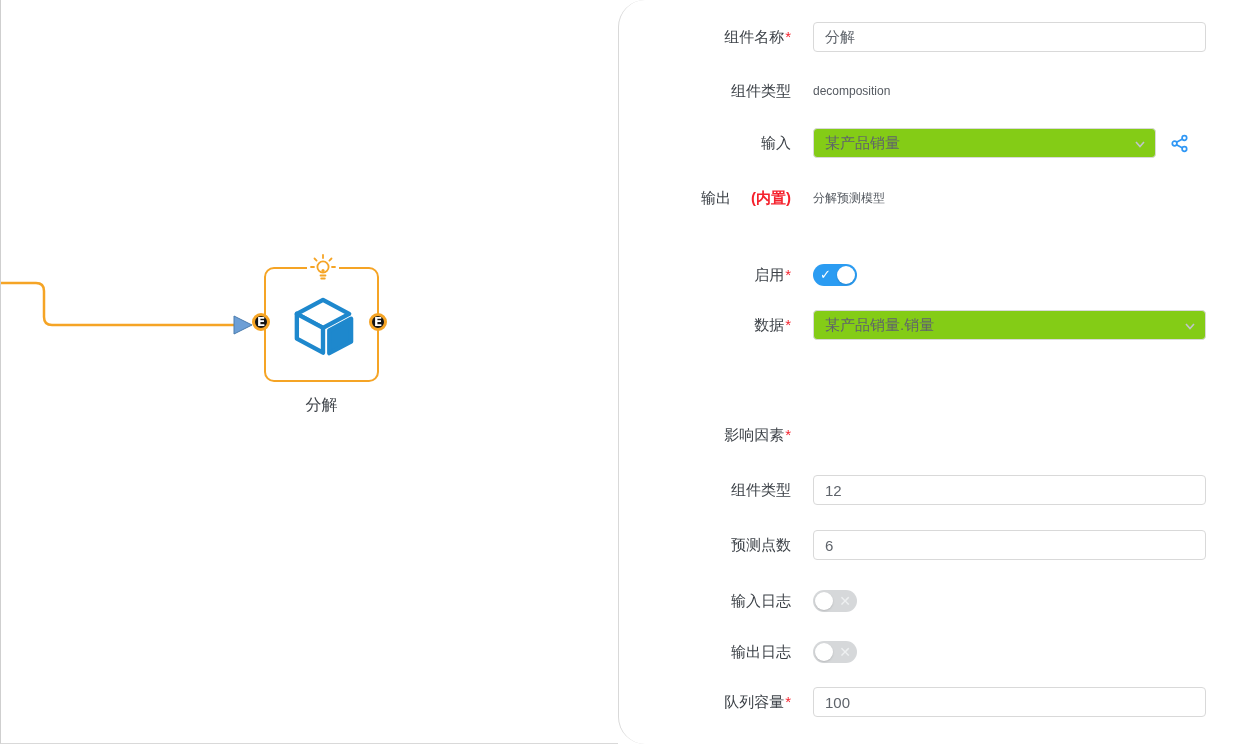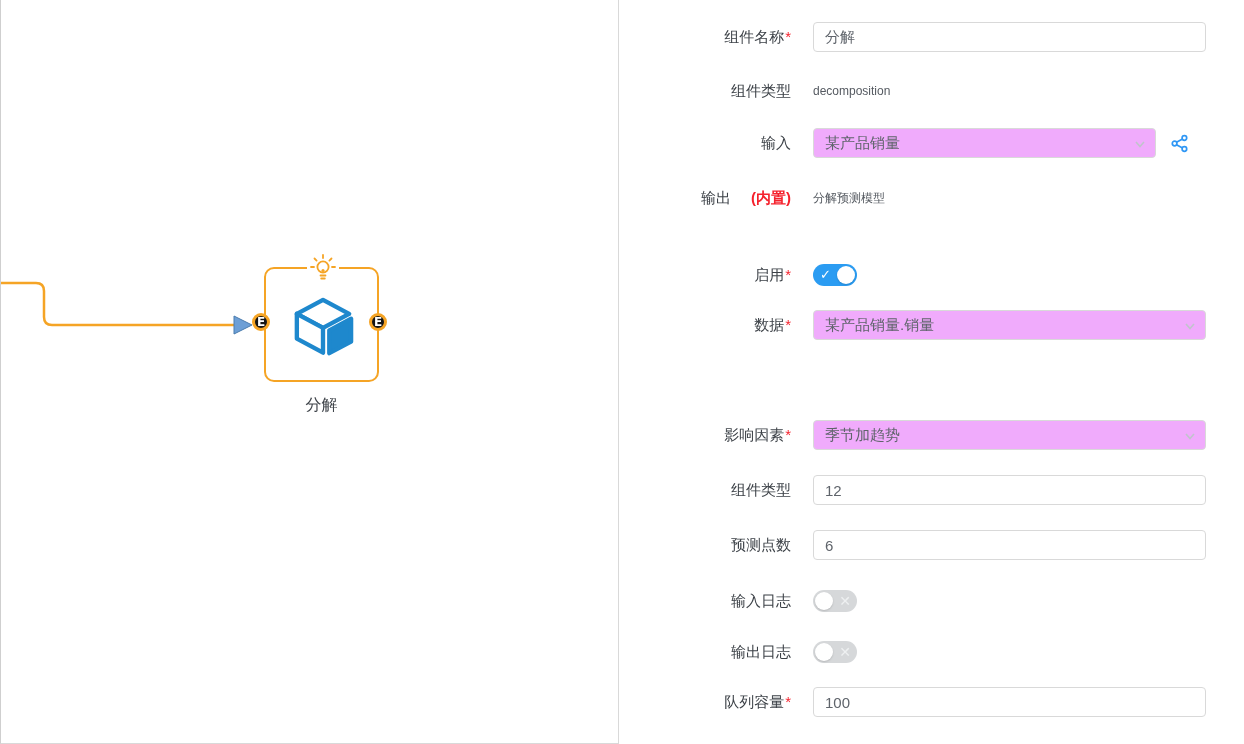--- a/index.html
+++ b/index.html
@@ -20,33 +20,33 @@
     border:3px solid #f5a425; border-radius:50%; color:#fff; font-weight:bold;
     font-size:12px; line-height:1; display:flex; align-items:center; justify-content:center;
     font-family:"DejaVu Sans",sans-serif; }
   .port-in  { left:-14px; top:44px; }
   .port-out { left:103px; top:44px; }
   .node-label { position:absolute; left:263px; top:395px; width:115px;
     text-align:center; font-size:16px; color:#40454b; }
 
   
   .panel { position:absolute; left:618px; top:0; width:626px; height:744px;
-    background:#fff; border-left:1px solid #d9d9d9; }
+    background:#fff; border-left:1px solid #d9d9d9;border-radius:27px; }
   .row { position:absolute; left:0; width:100%; height:30px;
     display:flex; align-items:center; }
   .lbl { width:172px; text-align:right; font-size:15px; color:#3c4147;
     white-space:nowrap; flex:none; }
   .req { color:#f5222d; margin-left:1px; }
   .suffix { color:#f5222d; font-weight:bold; margin-left:20px; }
   .ctl { margin-left:22px; display:flex; align-items:center; }
   .static-val { font-size:12px; color:#555a61; }
   .inp { width:393px; height:30px; border:1px solid #d9d9d9; border-radius:4px;
     padding:0 11px; font-size:15px; color:#5f646b; background:#fff; outline:none; }
   .sel { position:relative; width:393px; height:30px; border:1px solid #d9d9d9;
-    border-radius:4px; background:#f0abfc; display:flex; align-items:center;
+    border-radius:4px; background:#84cc16; display:flex; align-items:center;
     padding:0 30px 0 11px; cursor:pointer; }
   .sel.narrow { width:343px; }
   .sel-text { font-size:15px; color:#5f646b; white-space:nowrap; overflow:hidden; }
   .chev { position:absolute; right:8px; top:8px; }
   .share-btn { margin-left:14px; cursor:pointer; display:flex; }
 
   .switch { position:relative; width:44px; height:22px; border-radius:11px; cursor:pointer; }
   .switch.on  { background:#2b9cf2; }
   .switch.off { background:#d6d8da; }
   .knob { position:absolute; top:2px; width:18px; height:18px; background:#fff;
@@ -169,28 +169,20 @@
           <svg class="chev" width="14" height="14" viewBox="0 0 14 14">
             <polyline points="3,5 7,9.5 11,5" fill="none" stroke="#c0c4cc" stroke-width="1.6"></polyline>
           </svg>
         </div>
       </div>
     </div>
 
 
     <div class="row" style="top:420px">
       <div class="lbl"><span>影响因素</span><span class="req">*</span></div>
-      <div class="ctl">
-        <div class="sel">
-          <span class="sel-text">季节加趋势</span>
-          <svg class="chev" width="14" height="14" viewBox="0 0 14 14">
-            <polyline points="3,5 7,9.5 11,5" fill="none" stroke="#c0c4cc" stroke-width="1.6"></polyline>
-          </svg>
-        </div>
-      </div>
     </div>
 
     <div class="row" style="top:475px">
       <div class="lbl"><span>组件类型</span></div>
       <div class="ctl">
           <input class="inp" value="12" style="">
         </div>
     </div>
 
     <div class="row" style="top:530px">

